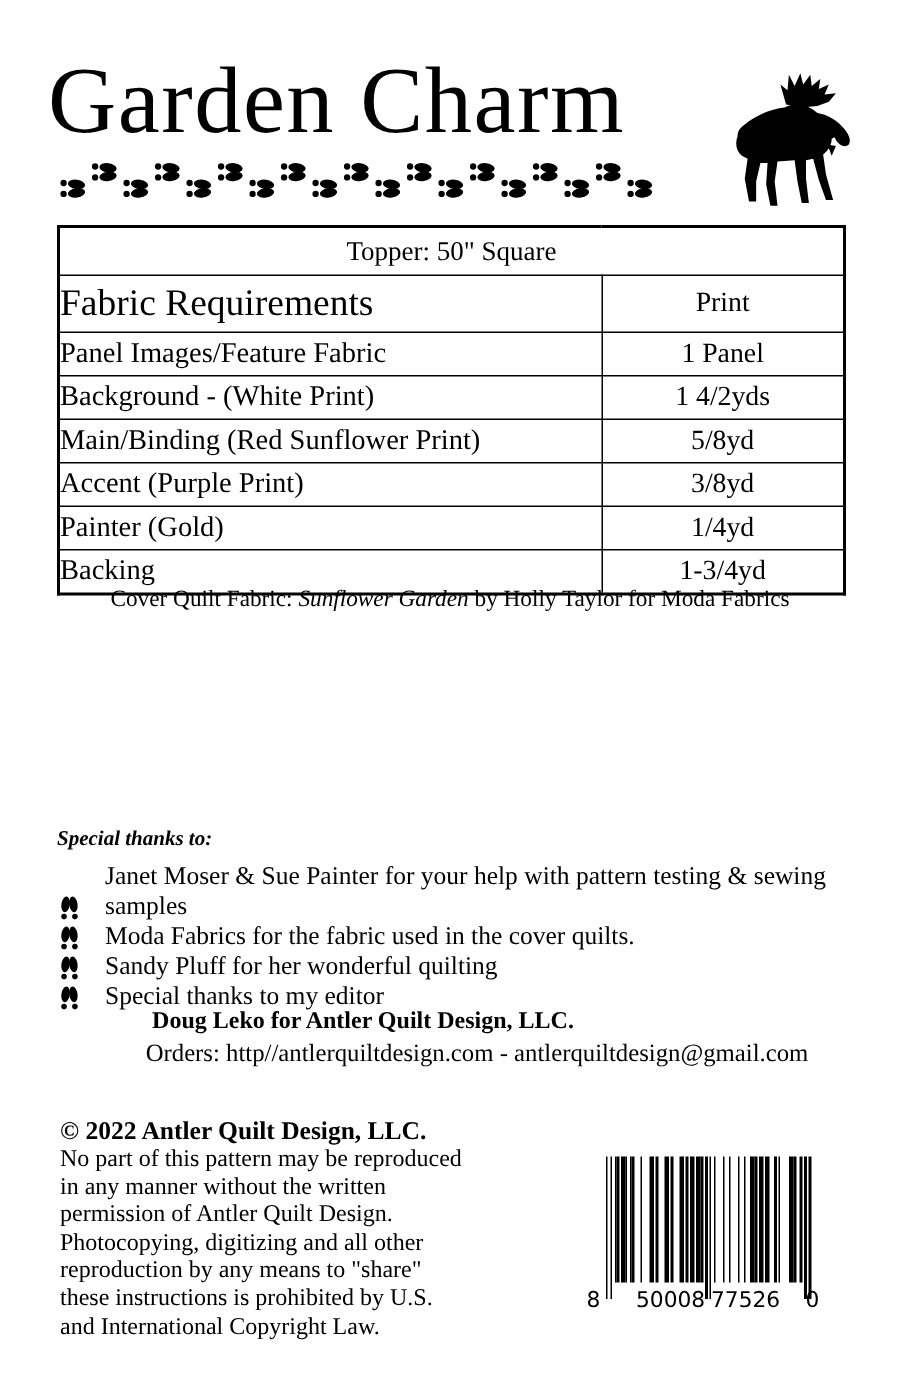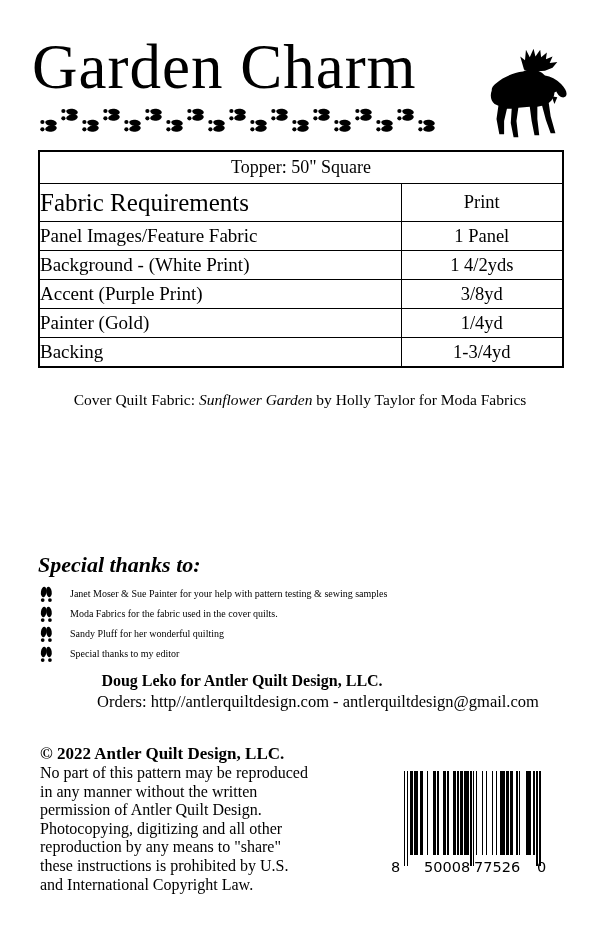--- a/index.html
+++ b/index.html
@@ -33,22 +33,22 @@
   td.lbl{height:28px;font-size:19px;padding-left:28px;}
   td.val{text-align:center;font-size:18.5px;}
   col.c1{width:362px;} col.c2{width:162px;}
 
   
   #cover-line{left:0;top:391px;width:600px;text-align:center;font-size:15.5px;}
   #cover-line .it{font-style:italic;}
 
   
   #thanks{left:38px;top:552px;width:540px;}
-  #thanks-heading{font-weight:bold;font-style:italic;font-size:22px;margin-bottom:6px;}
-  .thanks-item{display:flex;align-items:flex-start;line-height:20px;font-size:10px;}
+  #thanks-heading{font-weight:bold;font-style:italic;font-size:14px;margin-bottom:6px;}
+  .thanks-item{display:flex;align-items:flex-end;line-height:20px;font-size:17px;}
   .thanks-item .bullet{width:13px;height:17px;margin:2px 17px 0 2px;flex:0 0 auto;}
 
   
   #designer-credit{left:0;top:672px;width:484px;text-align:center;font-weight:bold;font-size:16px;}
   #orders-line{left:18px;top:692px;width:600px;text-align:center;font-size:16.5px;}
 
   
   #copyright{left:40px;top:744px;width:330px;}
   #copyright-heading{font-weight:bold;font-size:17px;line-height:20px;}
   .cr-line{font-size:16px;line-height:18.6px;}
@@ -172,20 +172,24 @@
     </tr>
     <tr>
       <td class="lbl">Panel Images/Feature Fabric</td>
       <td class="val">1 Panel</td>
     </tr>
     <tr>
       <td class="lbl">Background - (White Print)</td>
       <td class="val">1 4/2yds</td>
     </tr>
     <tr>
+      <td class="lbl">Main/Binding (Red Sunflower Print)</td>
+      <td class="val">5/8yd</td>
+    </tr>
+    <tr>
       <td class="lbl">Accent (Purple Print)</td>
       <td class="val">3/8yd</td>
     </tr>
     <tr>
       <td class="lbl">Painter (Gold)</td>
       <td class="val">1/4yd</td>
     </tr>
     <tr>
       <td class="lbl">Backing</td>
       <td class="val">1-3/4yd</td>

